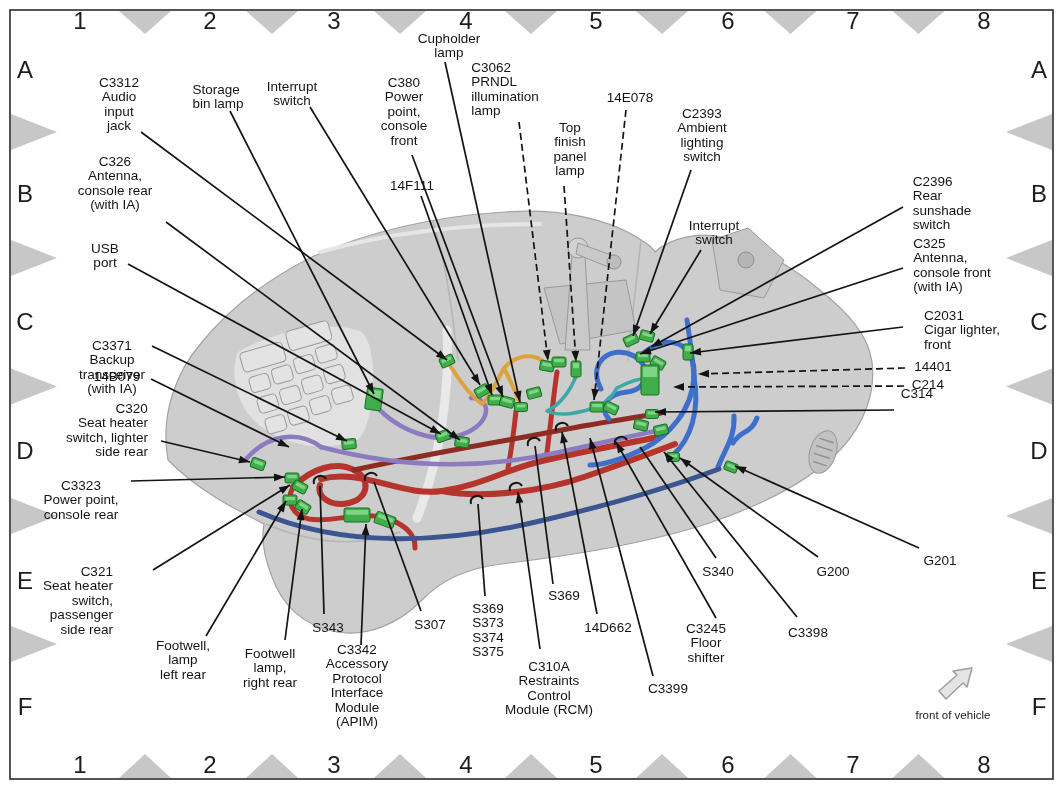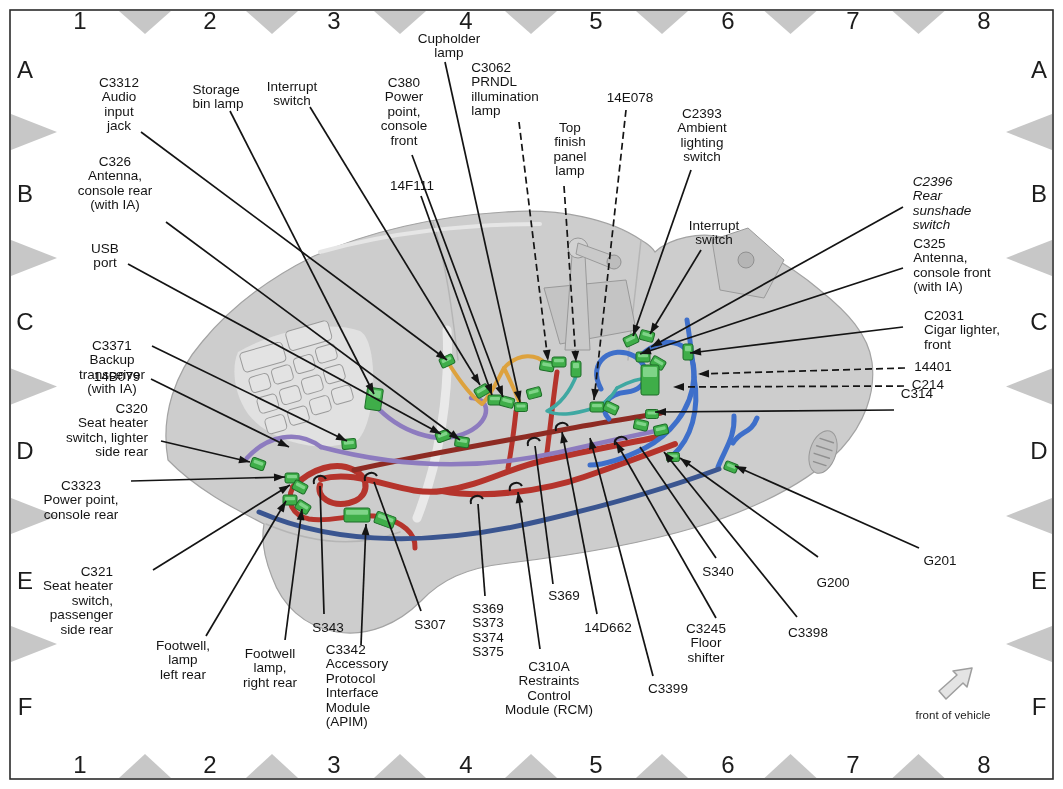--- a/index.html
+++ b/index.html
@@ -399,21 +399,21 @@
       <div class="callout" style="left: 570px; top: 150px; text-align: center;">Top
 finish
 panel
 lamp</div>
       <div class="callout" style="left: 702px; top: 136px; text-align: center;">C2393
 Ambient
 lighting
 switch</div>
       <div class="callout" style="left: 714px; top: 233px; text-align: center;">Interrupt
 switch</div>
-      <div class="callout" style="left: 942px; top: 204px; text-align: left; font-style: italic;">C2396
+      <div class="callout" style="left: 942px; top: 204px; text-align: left;">C2396
 Rear
 sunshade
 switch</div>
       <div class="callout" style="left: 952px; top: 266px; text-align: left;">C325
 Antenna,
 console front
 (with IA)</div>
       <div class="callout" style="left: 962px; top: 331px; text-align: left;">C2031
 Cigar lighter,
 front</div>
@@ -443,21 +443,21 @@
 switch,
 passenger
 side rear</div>
       <div class="callout" style="left: 183px; top: 661px; text-align: center;">Footwell,
 lamp
 left rear</div>
       <div class="callout" style="left: 270px; top: 669px; text-align: center;">Footwell
 lamp,
 right rear</div>
       <div class="callout" style="left: 328px; top: 628px; text-align: center;">S343</div>
-      <div class="callout" style="left: 357px; top: 686px; ">C3342
+      <div class="callout" style="left: 357px; top: 686px; text-align: center;">C3342
 Accessory
 Protocol
 Interface
 Module
 (APIM)</div>
       <div class="callout" style="left: 430px; top: 625px; text-align: center;">S307</div>
       <div class="callout" style="left: 488px; top: 631px; text-align: left;">S369
 S373
 S374
 S375</div>
@@ -466,16 +466,16 @@
 Control
 Module (RCM)</div>
       <div class="callout" style="left: 564px; top: 596px; text-align: center;">S369</div>
       <div class="callout" style="left: 608px; top: 628px; text-align: center;">14D662</div>
       <div class="callout" style="left: 668px; top: 689px; text-align: center;">C3399</div>
       <div class="callout" style="left: 706px; top: 644px; text-align: center;">C3245
 Floor
 shifter</div>
       <div class="callout" style="left: 718px; top: 572px; text-align: center;">S340</div>
       <div class="callout" style="left: 808px; top: 633px; text-align: center;">C3398</div>
-      <div class="callout" style="left: 833px; top: 572px; text-align: center; margin-top: 11px;">G200</div>
+      <div class="callout" style="left: 833px; top: 572px; text-align: center;">G200</div>
       <div class="callout" style="left: 940px; top: 561px; text-align: center;">G201</div>
     </div>
 </div>
 
 </body></html>

